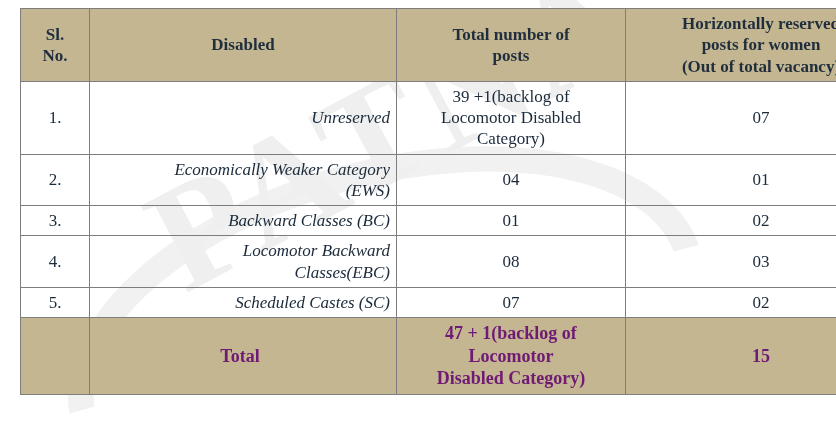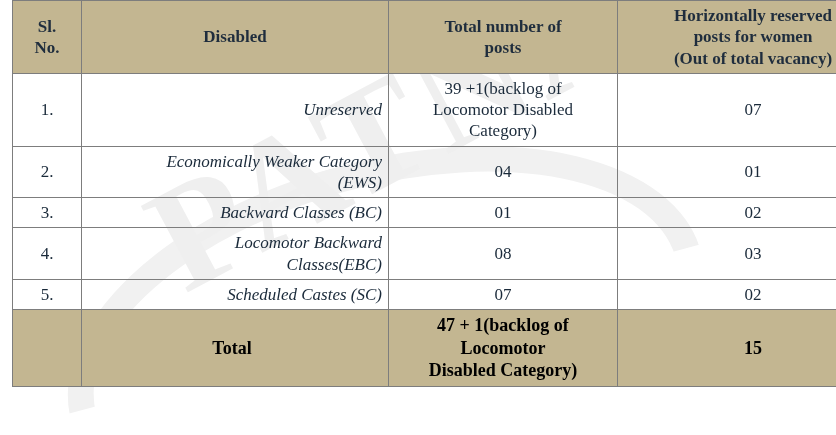--- a/index.html
+++ b/index.html
@@ -47,21 +47,22 @@
     height: 300px;
     border: 26px solid #f1f1f1;
     border-radius: 50%;
     transform: rotate(-15deg);
     clip-path: polygon(0 0, 100% 0, 100% 48%, 0 48%);
   }
 
   .table-wrap {
     position: relative;
     z-index: 1;
-    padding: 0 12px;
+    padding: 0 20px;
+    margin-top: 8px;
   }
 
   table.vacancy {
     border-collapse: collapse;
     width: 828px;
     table-layout: fixed;
     background: transparent;
   }
 
   table.vacancy th,
@@ -89,21 +90,21 @@
 
   tbody td.sl      { text-align: center; }
   tbody td.cat     { text-align: right; font-style: italic; }
   tbody td.total   { text-align: center; }
   tbody td.women   { text-align: center; }
 
   tr.total-row td {
     background: #c3b691;
     font-weight: bold;
     font-size: 18px;
-    color: #000000;
+    color: #701a75;
   }
   tr.total-row td.label {
     text-align: center;
     padding-right: 12px;
   }
   tr.total-row td.sl { background: #c3b691; }
   tr.total-row td.total { text-align: center; }
   tr.total-row td.women { text-align: center; }
 
   .multiline { white-space: pre-line; }

